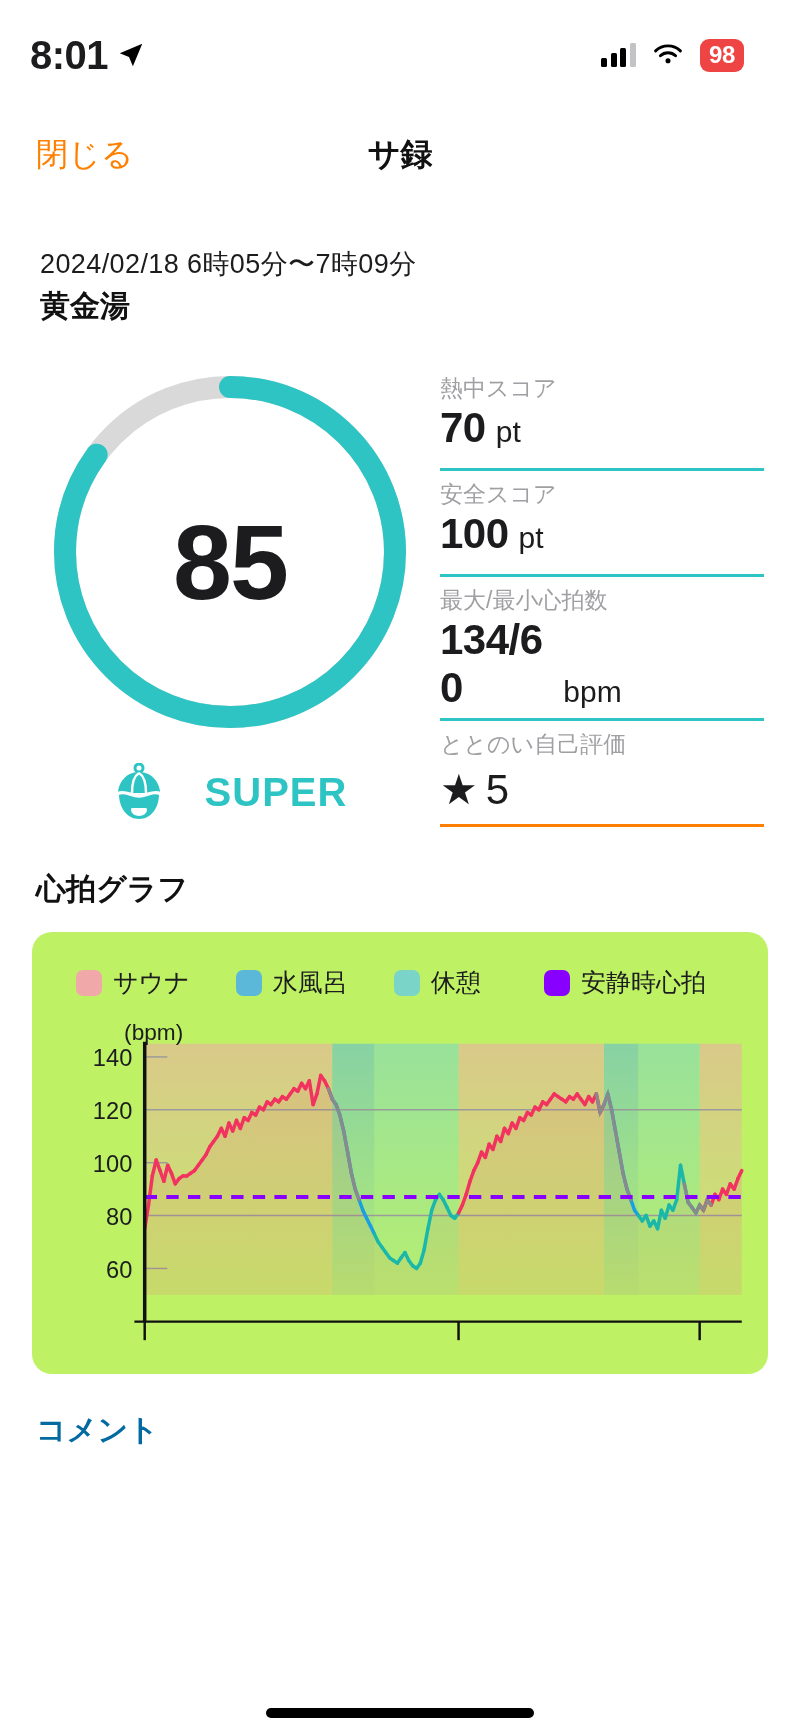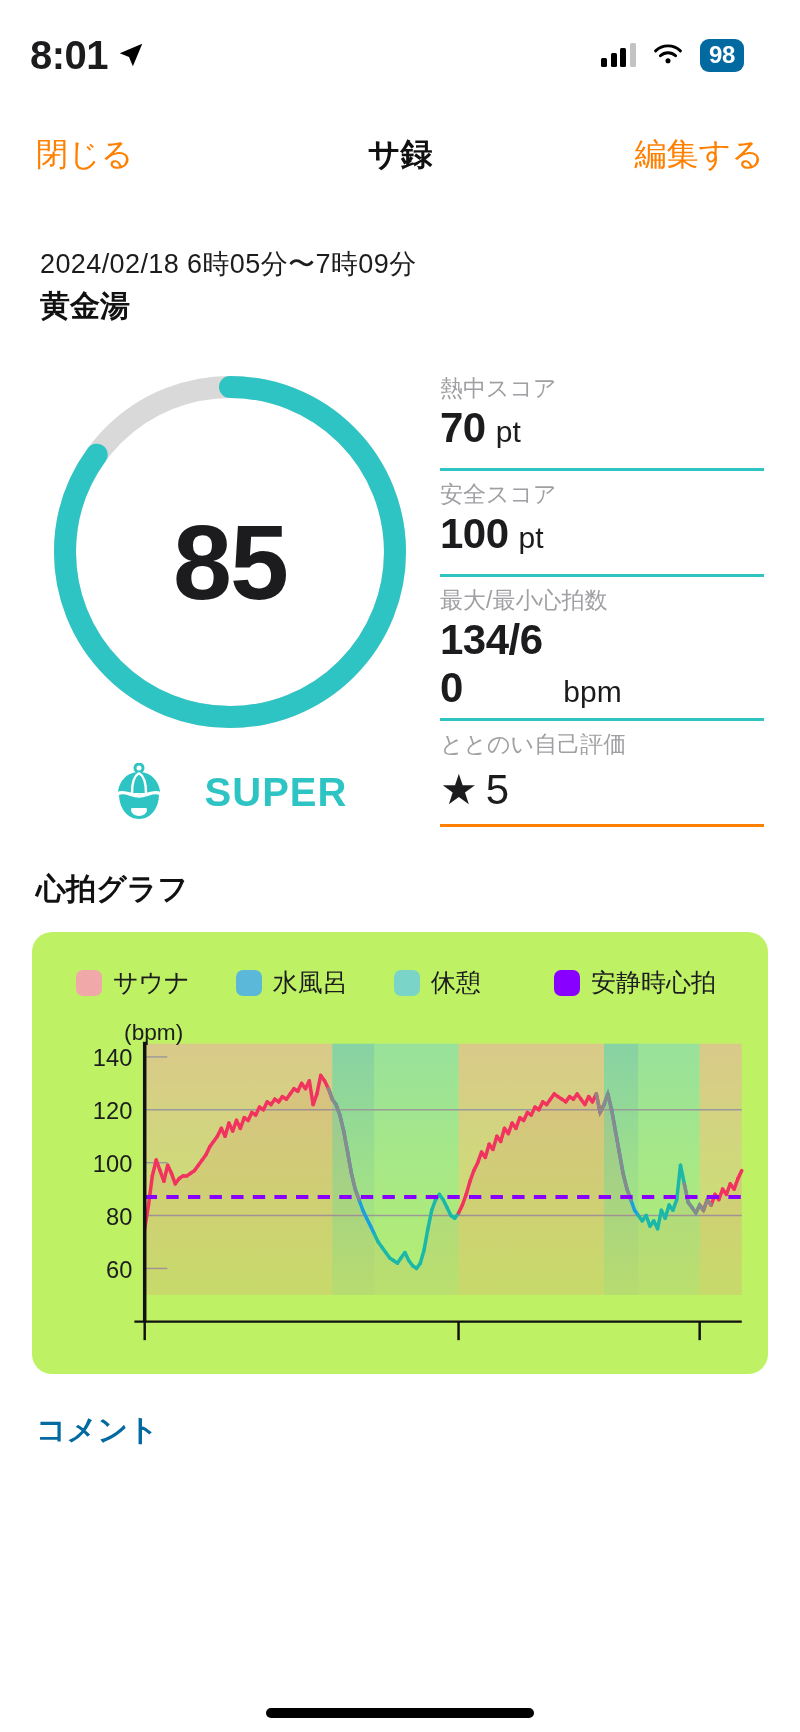--- a/index.html
+++ b/index.html
@@ -21,21 +21,21 @@
   .sb-left{ display:flex; align-items:center; gap:8px; }
   .sb-time{ font-size:40px; font-weight:600; letter-spacing:-.5px; }
   .sb-right{ display:flex; align-items:center; gap:16px; }
   .sig{ display:flex; align-items:flex-end; gap:3.5px; height:24px; }
   .sig i{ width:6px; background:#000; border-radius:1.5px; display:block; }
   .sig i:nth-child(1){ height:9px; }
   .sig i:nth-child(2){ height:14px; }
   .sig i:nth-child(3){ height:19px; }
   .sig i:nth-child(4){ height:24px; background:#c3c3c6; }
   .battery{
-    background:#0369a1; color:#fff; border-radius:9px;
+    background:#ef4444; color:#fff; border-radius:9px;
     font-size:24px; font-weight:600; padding:2px 9px 3px;
     letter-spacing:-.3px;
   }
 
   
   .navbar{
     height:90px; display:flex; align-items:center;
     padding:0 36px; position:relative;
   }
   .nav-btn{ font-size:32px; color:#ff8000; cursor:pointer; }
@@ -97,21 +97,21 @@
     margin:22px 32px 0; background:#bef264; border-radius:20px;
     padding:22px 18px 26px;
   }
   .legend{
     display:flex; align-items:center; padding:12px 26px 0;
     font-size:25px; color:#1c1c1e;
   }
   .leg{ display:flex; align-items:center; gap:11px; margin-right:46px; }
   .leg:last-child{ margin-right:0; }
   .swatch{ width:26px; height:26px; border-radius:7px; display:block; }
-  .leg.rest{ margin-left:auto; margin-right:8px; }
+  .leg.rest{ margin-left:auto; margin-right:18px; }
   .plot{ margin-top:20px; }
   .plot svg{ display:block; width:100%; height:auto; }
 
   
   .comment-title{ font-size:30px; font-weight:700; padding:36px 36px 0; color:#0369a1; }
   .home-indicator{
     position:absolute; left:50%; transform:translateX(-50%);
     bottom:14px; width:268px; height:10px; border-radius:5px; background:#000;
   }
 </style>
@@ -137,21 +137,20 @@
       <path d="M6.3 9.6a8.3 8.3 0 0 1 11.4 0" stroke="#000" stroke-width="2.2" fill="none" stroke-linecap="round"></path>
       <path d="M2.7 5.9a13.4 13.4 0 0 1 18.6 0" stroke="#000" stroke-width="2.2" fill="none" stroke-linecap="round"></path>
     </svg>
     <span class="battery">98</span>
   </div>
 </div>
 
 <div class="navbar">
   <span class="nav-btn">閉じる</span>
   <span class="nav-title">サ録</span>
-  <span class="nav-btn nav-right">編集する</span>
 </div>
 
 <div class="meta">
   <div class="meta-date">2024/02/18 6時05分〜7時09分</div>
   <div class="meta-place">黄金湯</div>
 </div>
 
 <div class="score-wrap">
 
   <div class="donut-col">

